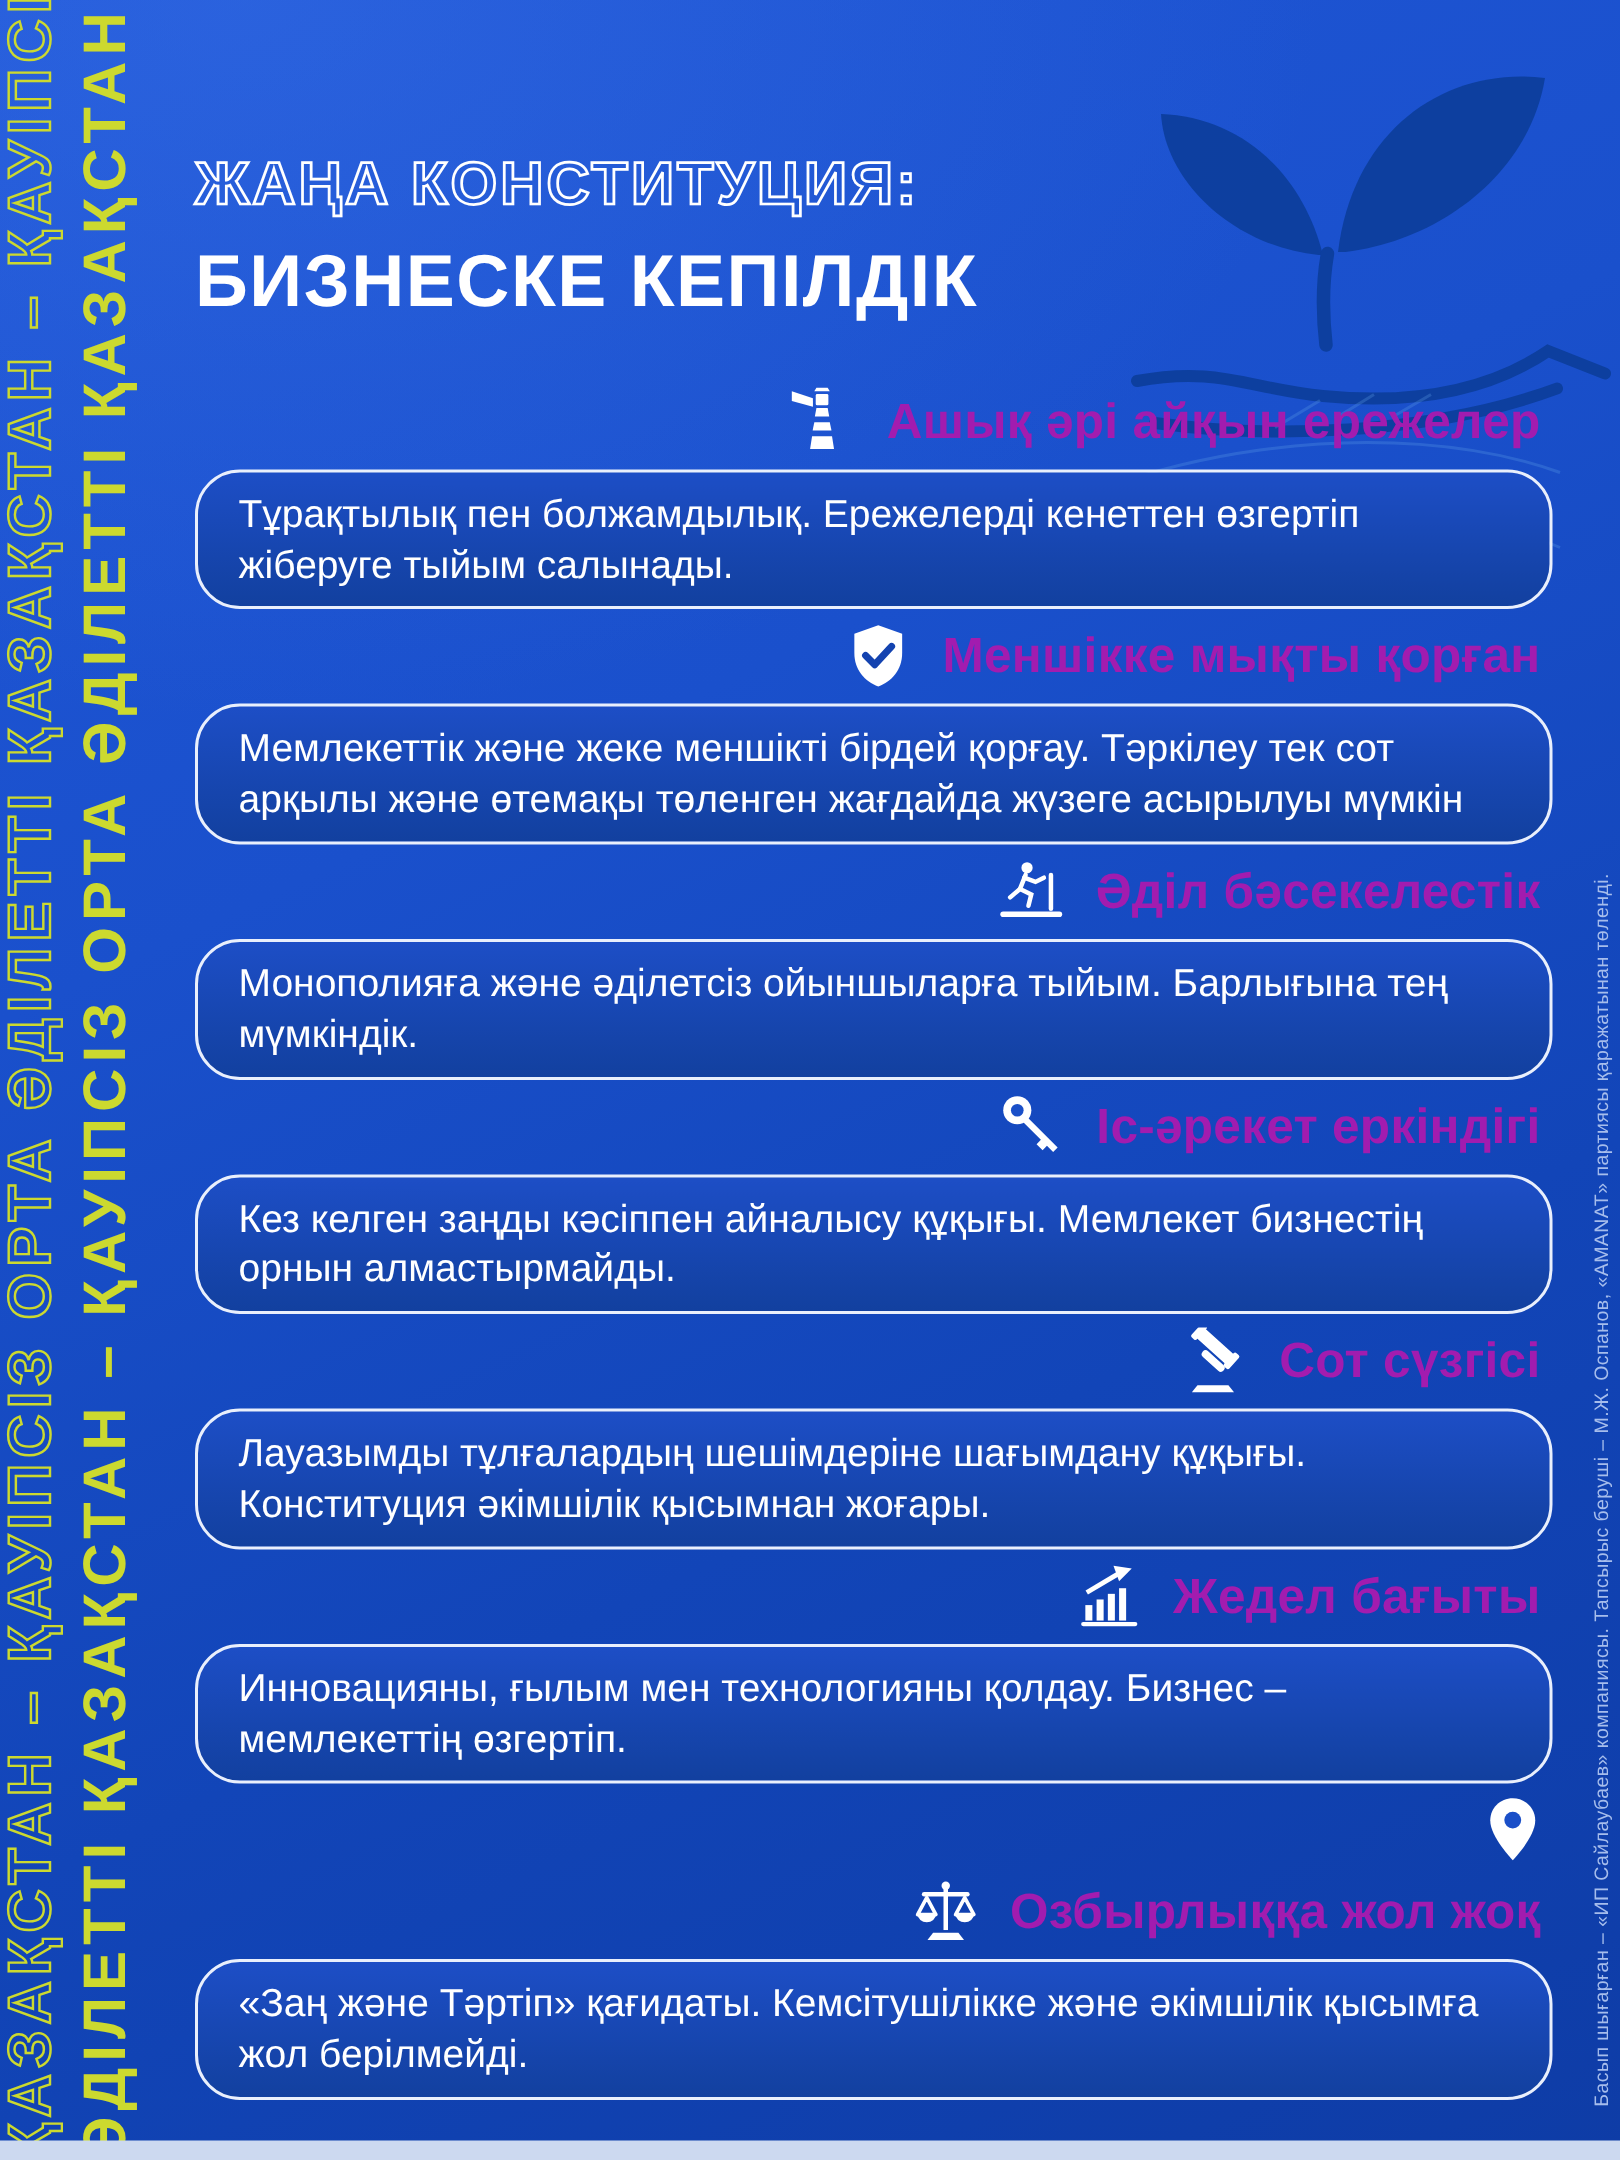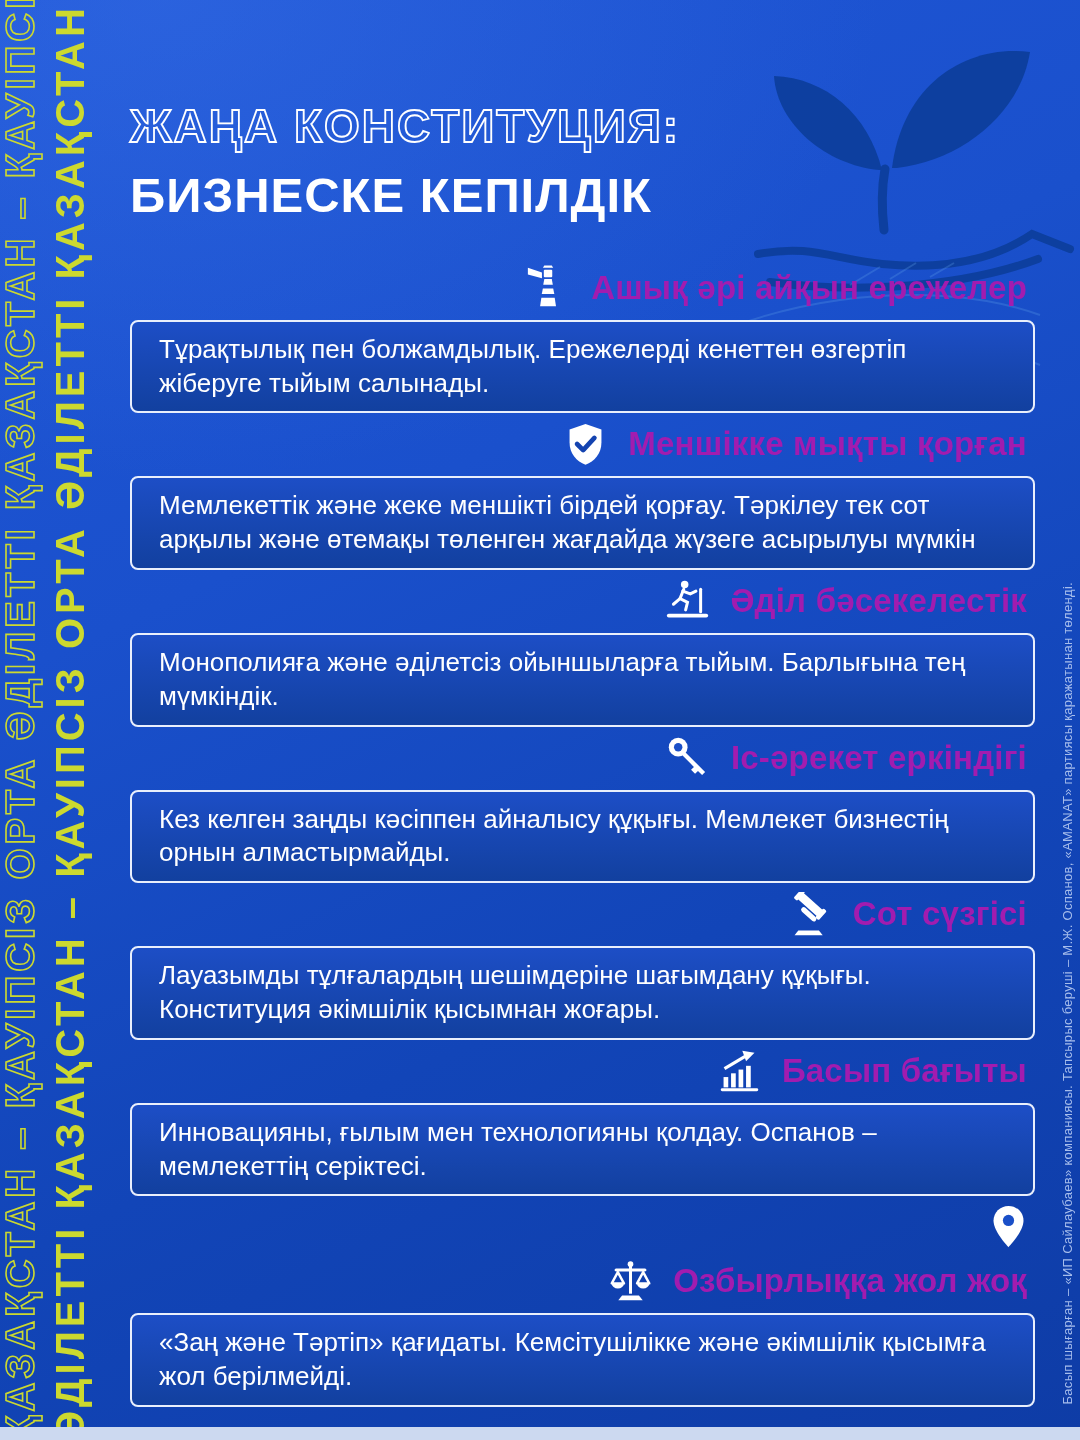--- a/index.html
+++ b/index.html
@@ -19,37 +19,37 @@
   }
   .v-strip.outline{left:0;color:transparent;-webkit-text-stroke:1.6px #ccd92f;}
   .v-strip.solid{left:50px;color:#ccd92f;}
   
   .plant-art{position:absolute;top:18px;right:0;width:350px;height:300px;opacity:.92;}
   .laurel-art{position:absolute;top:255px;right:30px;width:420px;height:170px;opacity:.28;}
   
   .content{position:absolute;left:130px;right:45px;top:0;}
   .title-block{margin-top:100px;}
   .title-outline{
-    font-size:46px;font-weight:800;letter-spacing:2px;line-height:1.15;
+    font-size:40px;font-weight:800;letter-spacing:2px;line-height:1.15;
     color:transparent;-webkit-text-stroke:1.8px #ffffff;margin:0;
   }
   .title-solid{
     font-size:49px;font-weight:900;letter-spacing:1px;line-height:1.1;
     color:#ffffff;margin:16px 0 0 0;
   }
   .sections{margin-top:42px;}
   .section{margin-top:4px;}
   .heading{
     display:flex;justify-content:flex-end;align-items:center;gap:16px;
     margin:8px 4px 9px 0;
   }
   .heading .icon svg{width:45px;height:45px;display:block;}
   .heading-text{font-size:33px;font-weight:700;color:#a21caf;margin:4px;letter-spacing:.2px;}
   .box{
-    border:2px solid #e9effc;border-radius:8px;
+    border:2px solid #e9effc;border-radius:30px;
     background:linear-gradient(180deg,#1d4ec6 0%,#12409f 100%);
     padding:11px 27px;box-sizing:border-box;
   }
   .body-text{margin:0;color:#ffffff;font-size:26px;line-height:1.3;font-weight:400;}
   
   .credits{
     position:absolute;right:5px;bottom:36px;white-space:nowrap;
     writing-mode:vertical-rl;transform:rotate(180deg);
     font-size:13px;color:#a6bdec;letter-spacing:.3px;
   }
@@ -182,24 +182,24 @@
             <svg viewBox="0 0 48 48" fill="#fff">
               <rect x="7" y="31" width="5" height="11"></rect>
               <rect x="15" y="27" width="5" height="15"></rect>
               <rect x="23" y="23" width="5" height="19"></rect>
               <rect x="31" y="19" width="5" height="23"></rect>
               <path d="M8 22L30 9" stroke="#fff" stroke-width="3.4" fill="none"></path>
               <polygon points="27,3 40,5 31,14"></polygon>
               <rect x="4" y="43" width="40" height="3" rx="1.5"></rect>
             </svg>
           </span>
-      <h2 class="heading-text">Басып бағыты</h2>
-    </div>
-    <div class="box">
-      <p class="body-text">Инновацияны, ғылым мен технологияны қолдау. Оспанов – мемлекеттің серіктесі.</p>
+      <h2 class="heading-text">Жедел бағыты</h2>
+    </div>
+    <div class="box">
+      <p class="body-text">Инновацияны, ғылым мен технологияны қолдау. Бизнес – мемлекеттің өзгертіп.</p>
     </div>
   </section>
 
   <section class="section">
     <div class="heading">
       <span class="icon">
             <svg viewBox="0 0 48 48">
               <path fill="#fff" d="M24 2C15 2 8 9 8 17.8 8 29.5 24 46 24 46s16-16.5 16-28.2C40 9 33 2 24 2z"></path>
               <circle cx="24" cy="17.5" r="6" fill="#1a4fc8"></circle>
             </svg>

